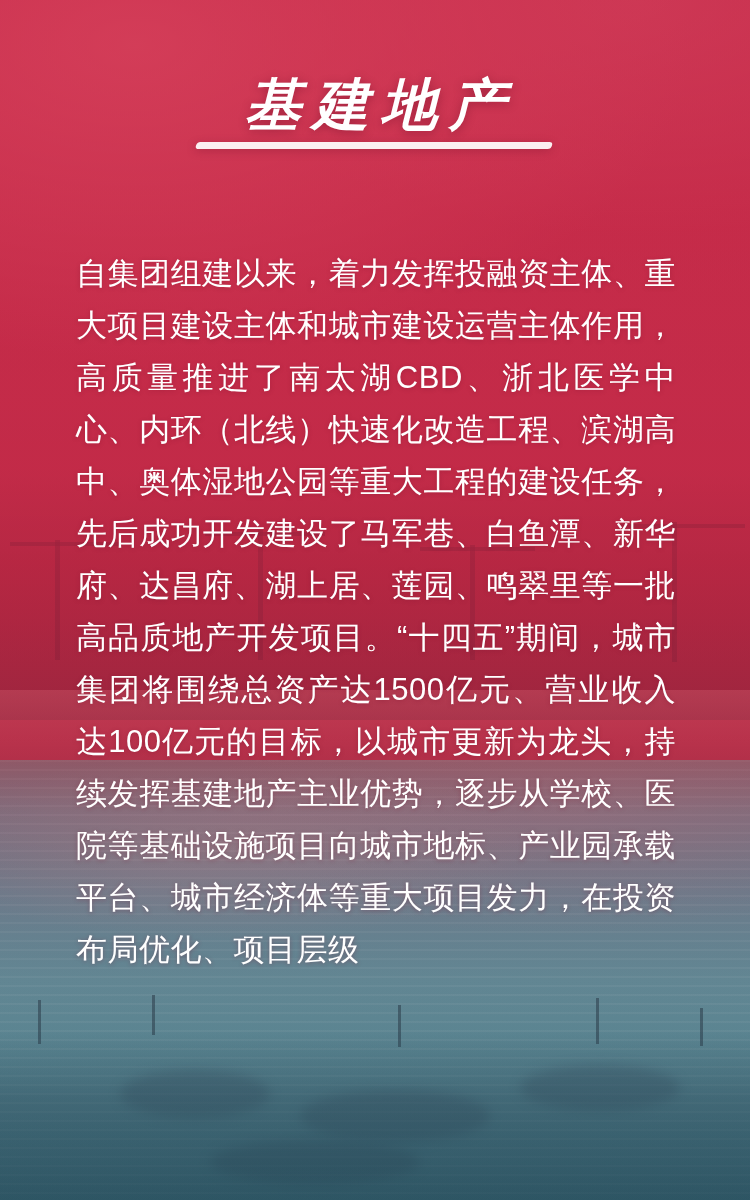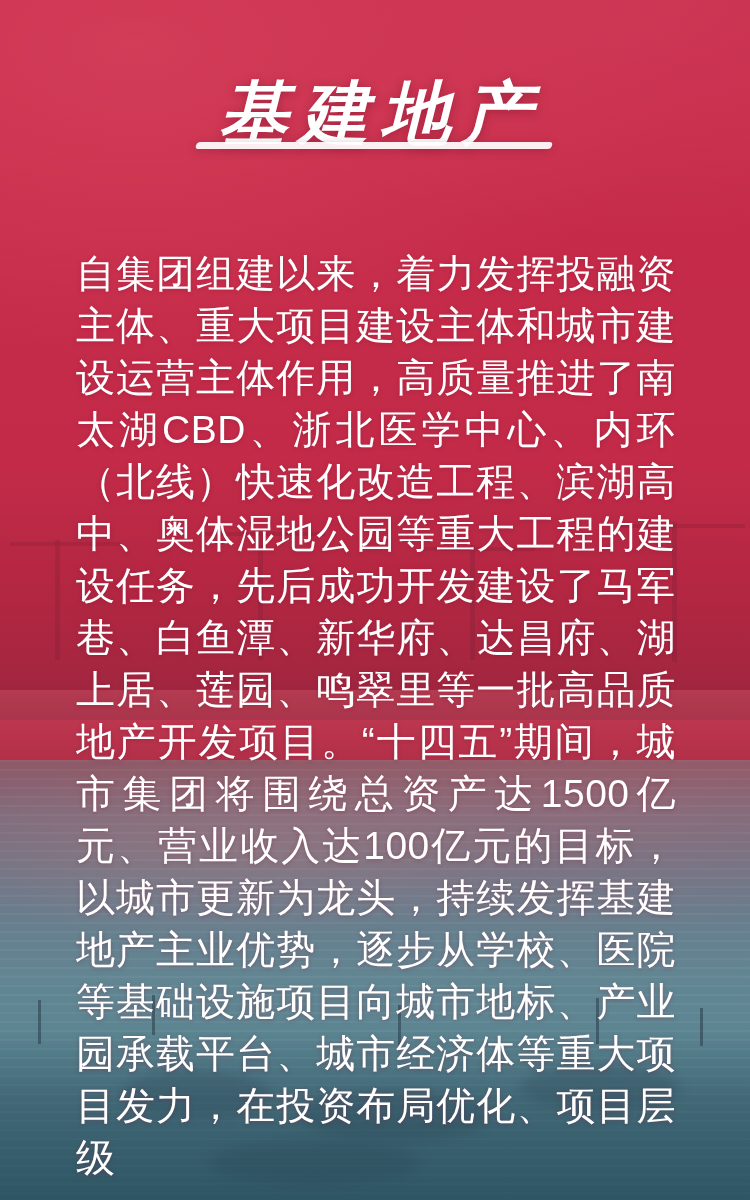--- a/index.html
+++ b/index.html
@@ -120,21 +120,21 @@
   }
 
   .title {
     position: absolute;
     left: 0;
     top: 68px;
     width: 750px;
     text-align: center;
     color: #ffffff;
     font-family: "DejaVu Serif", "Liberation Serif", serif;
-    font-size: 69px;
+    font-size: 56px;
     font-weight: 700;
     letter-spacing: 12px;
     text-indent: 12px;
     text-shadow: 0 2px 10px rgba(110,15,40,0.45);
     font-style: italic;
   }
 
   .title-underline {
     position: absolute;
     left: 196px;
@@ -147,21 +147,21 @@
     box-shadow: 0 2px 8px rgba(120,20,45,0.35);
   }
 
   .body-text {
     position: absolute;
     left: 76px;
     top: 248px;
     width: 600px;
     color: #ffffff;
     font-family: "Liberation Sans", sans-serif;
-    font-size: 39px;
+    font-size: 31px;
     line-height: 52px;
     letter-spacing: 0.5px;
     text-align: justify;
     text-shadow: 0 1px 4px rgba(120,20,45,0.35);
     white-space: pre-wrap;
   }
 </style>
 </head>
 <body>
 

